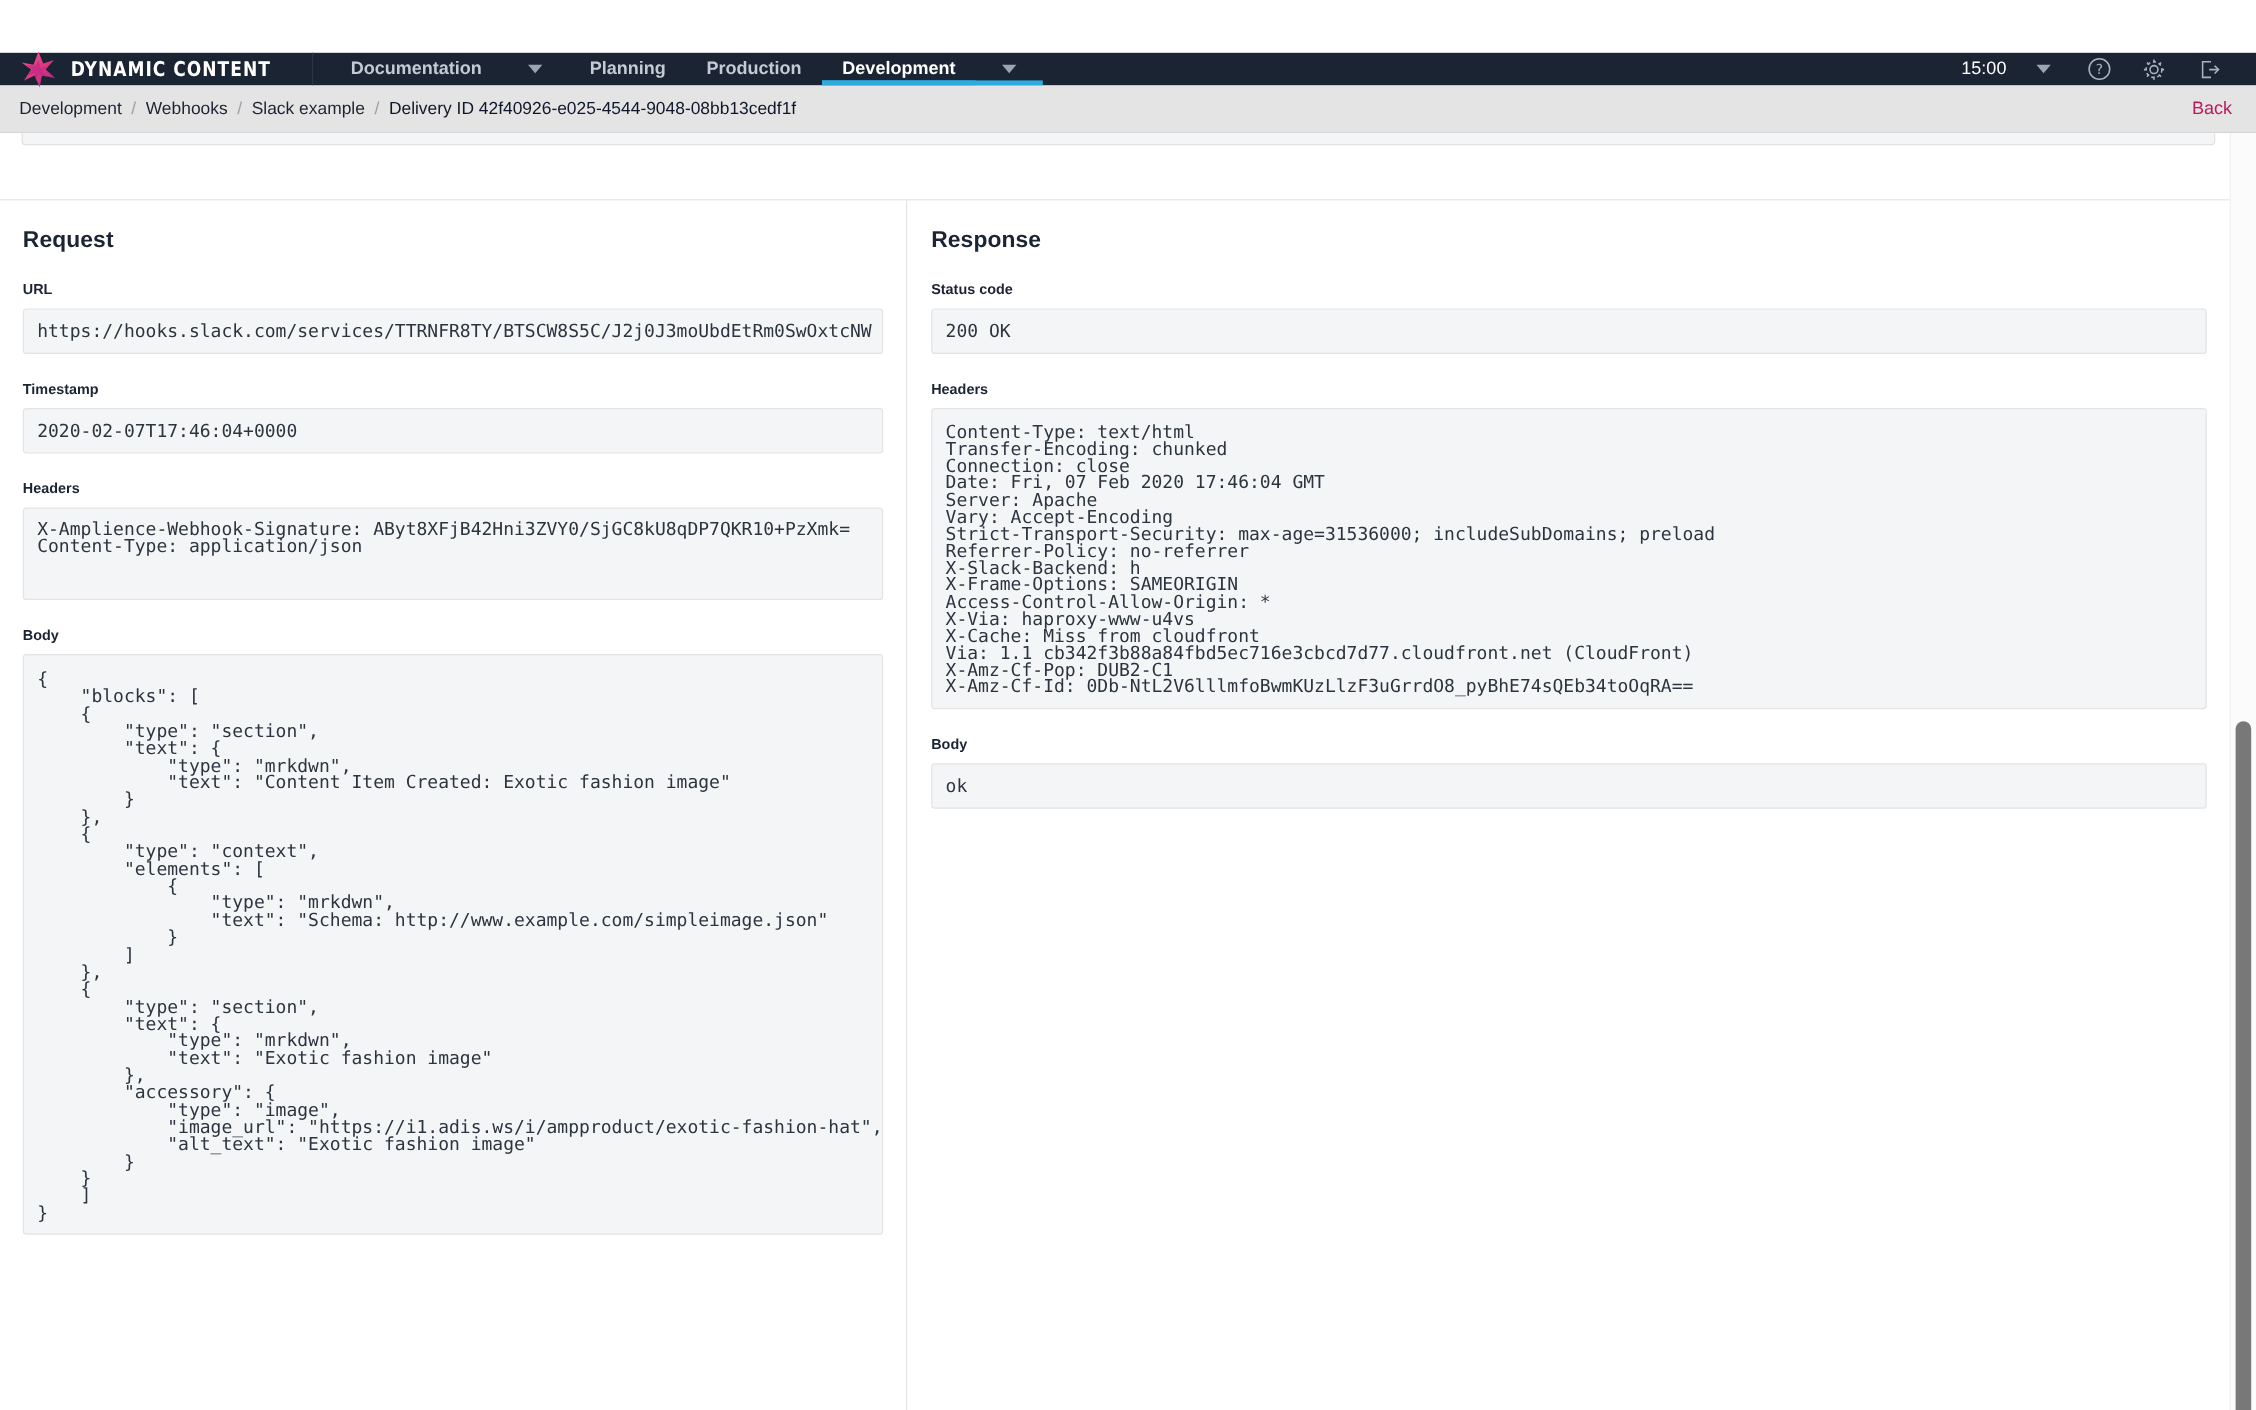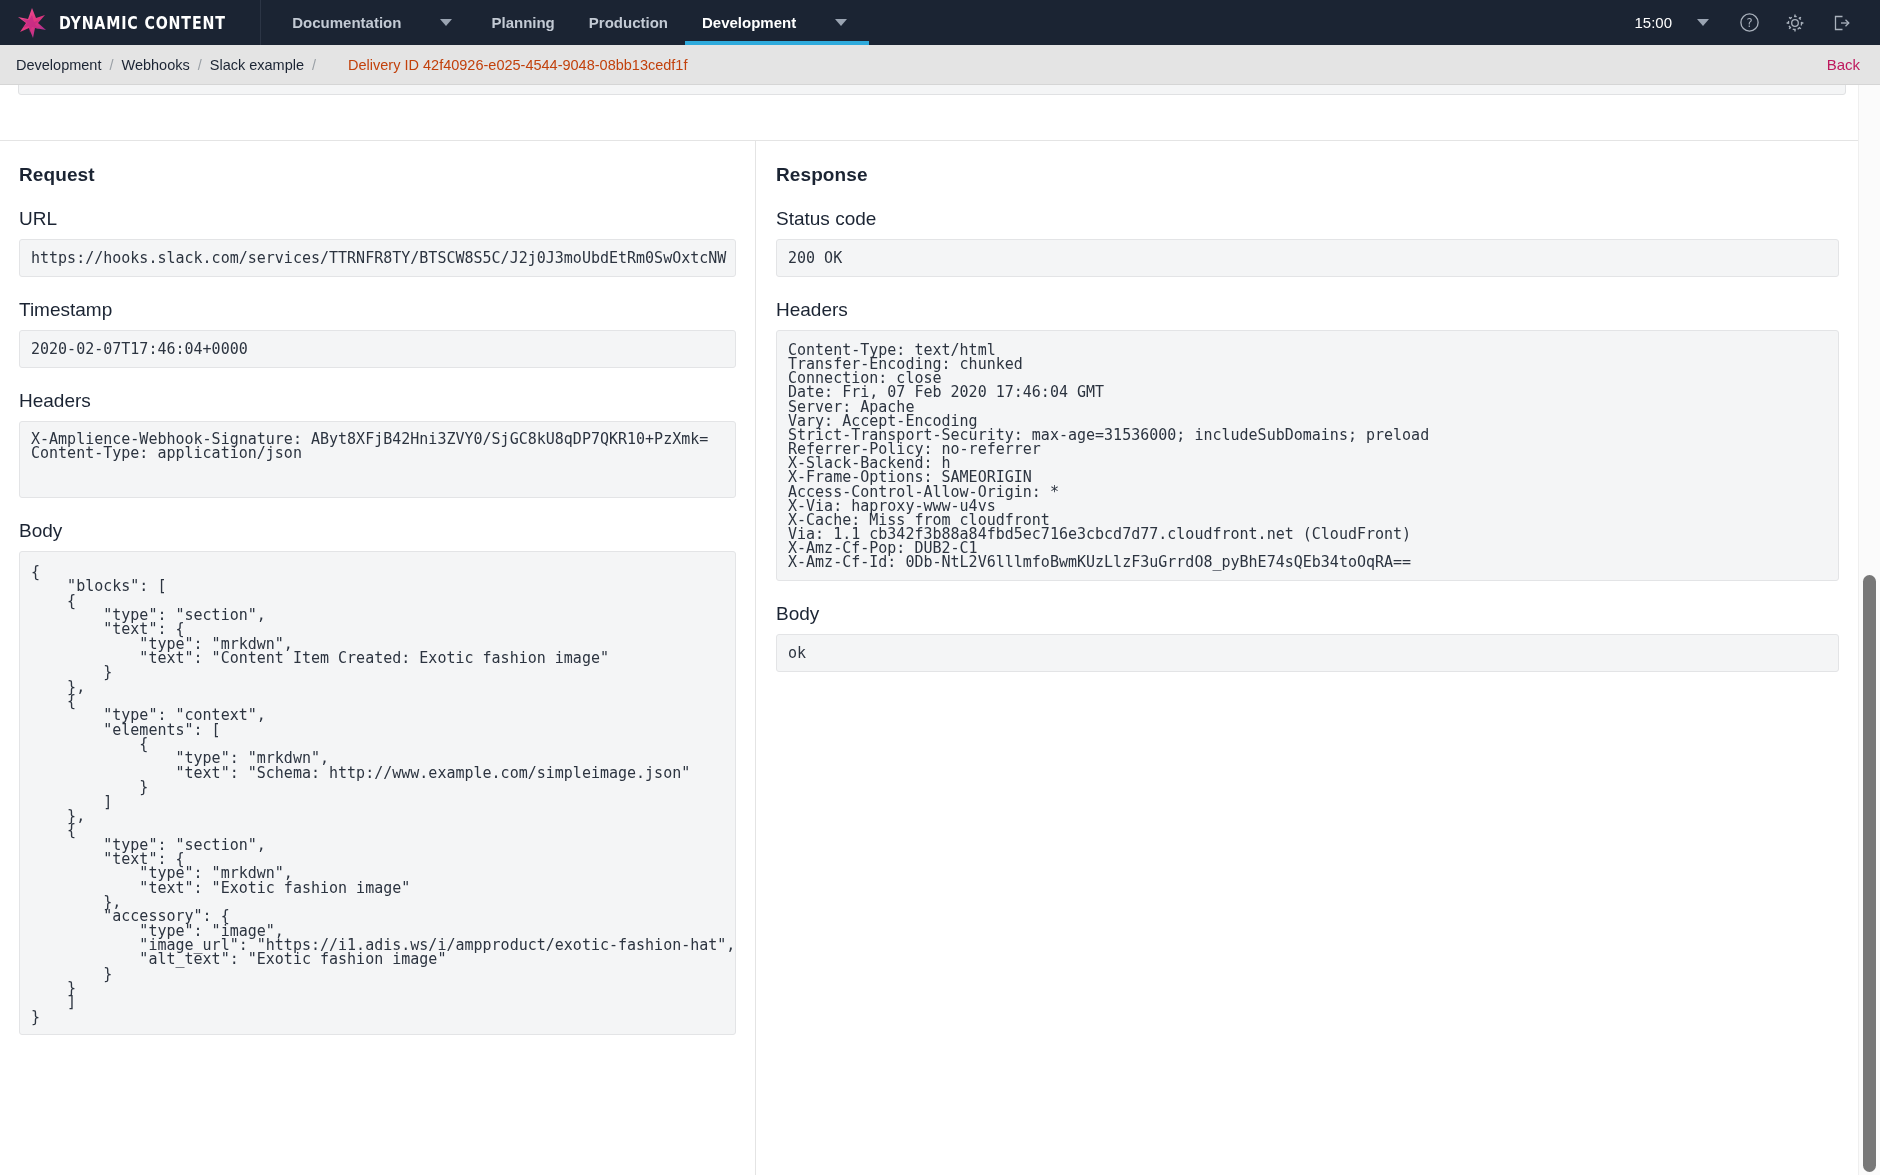--- a/index.html
+++ b/index.html
@@ -7,26 +7,27 @@
   html, body {
     margin: 0; padding: 0;
     width: 1880px; height: 1175px;
     background: #ffffff;
     font-family: "Liberation Sans", sans-serif;
     overflow: hidden;
   }
 
   
   .topbar {
-    height: 45px;
+    height: 27px;
     background: #1b2433;
     display: flex;
     align-items: stretch;
     position: relative;
     color: #c9cfd8;
+    margin-top: 44px;
   }
   .brand {
     display: flex;
     align-items: center;
     gap: 13px;
     padding: 0 22px 0 18px;
     border-right: 1px solid #2c3545;
     height: 100%;
   }
   .brand-logo { width: 28px; height: 30px; display: block; }
@@ -102,21 +103,21 @@
   .crumbbar {
     height: 40px;
     background: #e4e4e4;
     display: flex;
     align-items: center;
     padding: 0 20px 0 16px;
     border-bottom: 1px solid #d5d5d5;
   }
   .crumbs { display: flex; align-items: center; font-size: 14.5px; }
   .crumb { color: #1b2433; cursor: pointer; white-space: nowrap; }
-  .crumb.muted { color: #c2410c; cursor: default; margin-left: 24px; }
+  .crumb.muted { color: #0f172a; cursor: default; }
   .crumb-sep { color: #9aa0a6; margin: 0 8px; }
   .back-link {
     margin-left: auto;
     font-size: 15px;
     color: #be185d;
     cursor: pointer;
   }
 
   
   .page {
@@ -154,23 +155,24 @@
   .col-right { flex: 1; padding-left: 20px; }
 
   .section-title {
     font-size: 19px;
     font-weight: bold;
     color: #1b2433;
     margin: 23px 0 0 0;
     letter-spacing: 0.1px;
   }
   .field-label {
-    font-size: 19px;
+    font-size: 12px;
     color: #1b2433;
     margin: 22px 0 9px 0;
+    font-weight: bold;
   }
   .readonly-box {
     background: #f4f5f6;
     border: 1px solid #e3e4e6;
     border-radius: 3px;
     font-family: "DejaVu Sans Mono", monospace;
     font-size: 15px;
     line-height: 14px;
     color: #2c3440;
     padding: 10px 11px;

